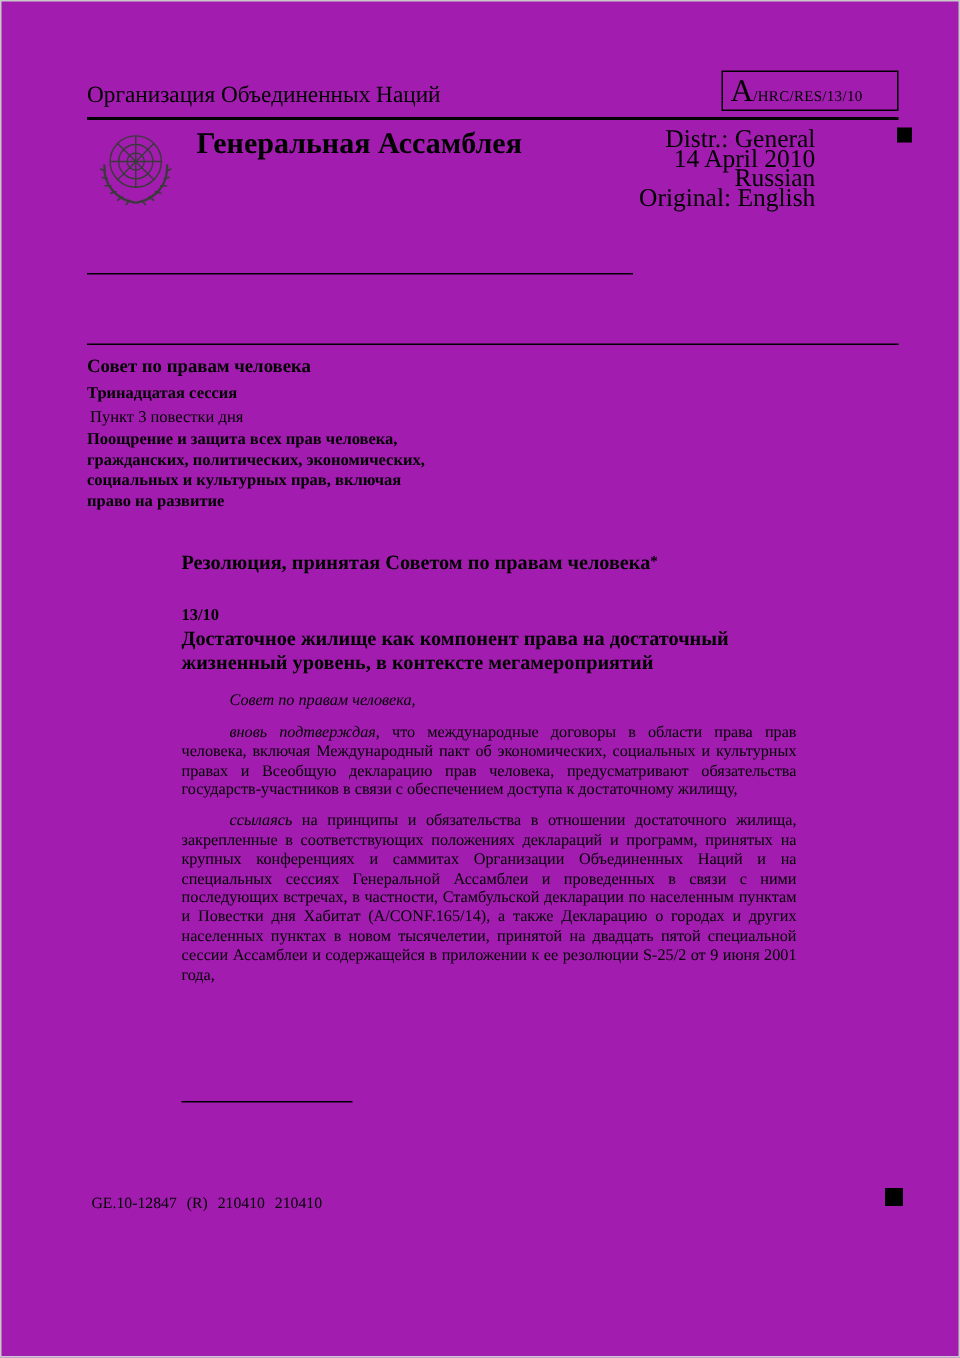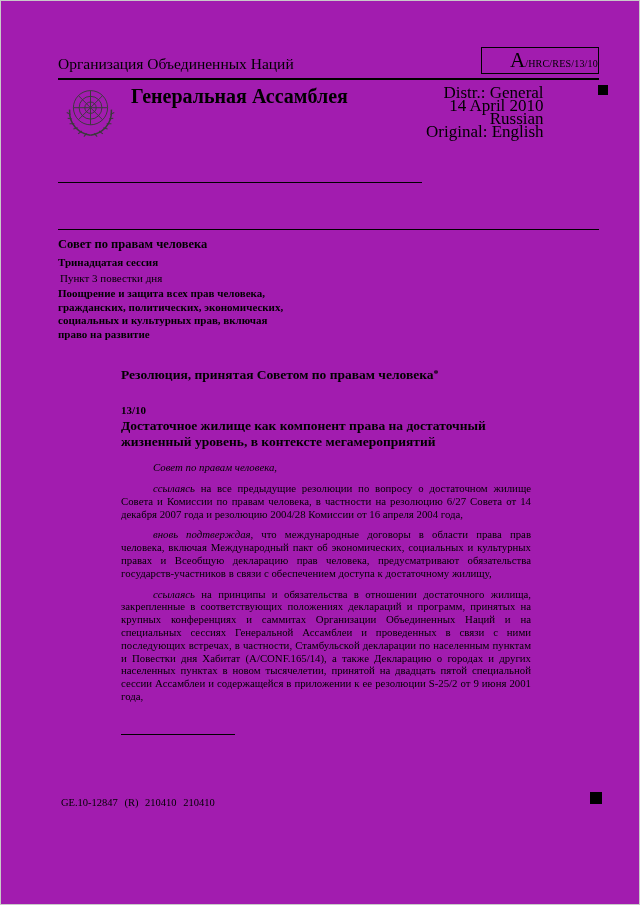--- a/index.html
+++ b/index.html
@@ -12,21 +12,21 @@
     box-sizing:border-box;
     font-family:"Liberation Serif","DejaVu Serif",serif;
     color:#000;
     overflow:hidden;
   }
   
   .org-name{position:absolute;left:57px;top:54px;font-size:15.5px;}
   .symbol-box{
     position:absolute;left:480px;top:46px;width:118px;height:27px;
     border:1.5px solid #000;box-sizing:border-box;
-    padding:1px 0 0 5px;white-space:nowrap;text-align:right;
+    padding:1px 0 0 5px;white-space:nowrap;
   }
   .sym-a{font-size:21px;line-height:23px;}
   .sym-rest{font-size:10px;letter-spacing:.2px;}
   .rule-thick{position:absolute;left:57px;top:77px;width:541px;height:2px;background:#000;}
   .emblem{position:absolute;left:61px;top:82px;width:57px;height:57px;}
   .assembly-title{position:absolute;left:130px;top:84px;font-size:20px;font-weight:bold;}
   .distr-block{position:absolute;left:425px;top:85px;font-size:17px;line-height:13px;text-align:right;}
   .square-top{position:absolute;left:597px;top:84px;width:10px;height:10px;background:#000;}
   .rule-mid{position:absolute;left:57px;top:181px;width:364px;height:1px;background:#000;}
   .rule-low{position:absolute;left:57px;top:228px;width:541px;height:1px;background:#000;}
@@ -120,21 +120,20 @@
     <div class="res-title">
       <span>Резолюция, принятая Советом по правам человека</span><span class="fn-marker">*</span>
     </div>
 
     <div class="res-number">13/10</div>
 
     <div class="res-subtitle">Достаточное жилище как компонент права на достаточный жизненный уровень, в контексте мегамероприятий</div>
 
     <p class="opening">Совет по правам человека,</p>
 
-    <p class="body-para"><i>ссылаясь</i><span> на все предыдущие резолюции по вопросу о достаточном жилище Совета и Комиссии по правам человека, в частности на резолюцию 6/27 Совета от 14 декабря 2007 года и резолюцию 2004/28 Комиссии от 16 апреля 2004 года,</span></p>
 
     <p class="body-para"><i>вновь подтверждая</i><span>, что международные договоры в области права прав человека, включая Международный пакт об экономических, социальных и культурных правах и Всеобщую декларацию прав человека, предусматривают обязательства государств-участников в связи с обеспечением доступа к достаточному жилищу,</span></p>
 
     <p class="body-para"><i>ссылаясь</i><span> на принципы и обязательства в отношении достаточного жилища, закрепленные в соответствующих положениях деклараций и программ, принятых на крупных конференциях и саммитах Организации Объединенных Наций и на специальных сессиях Генеральной Ассамблеи и проведенных в связи с ними последующих встречах, в частности, Стамбульской декларации по населенным пунктам и Повестки дня Хабитат (A/CONF.165/14), а также Декларацию о городах и других населенных пунктах в новом тысячелетии, принятой на двадцать пятой специальной сессии Ассамблеи и содержащейся в приложении к ее резолюции S-25/2 от 9 июня 2001 года,</span></p>
   </div>
 
   <div class="footnote-area">
     <div class="fn-rule"></div>
   </div>
 

